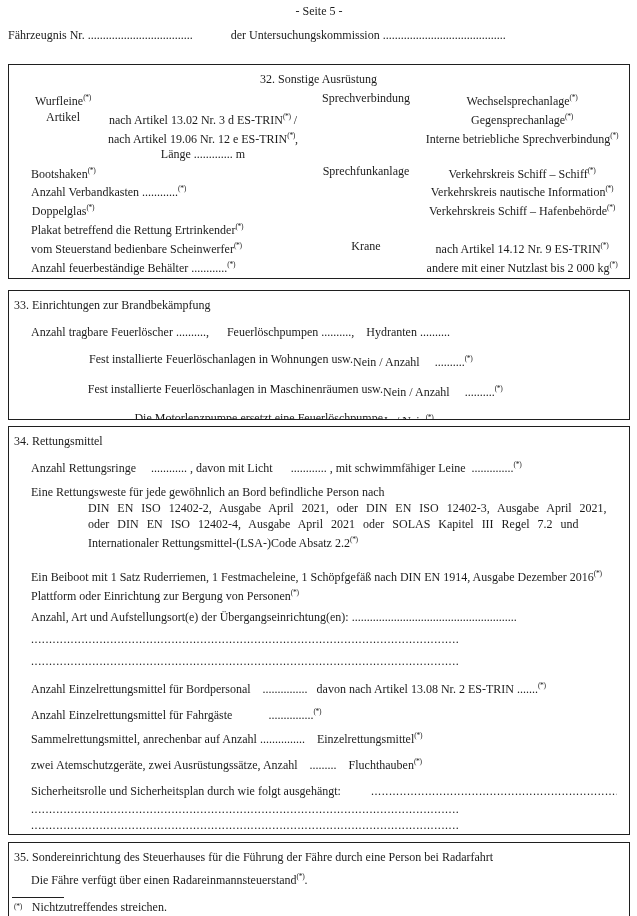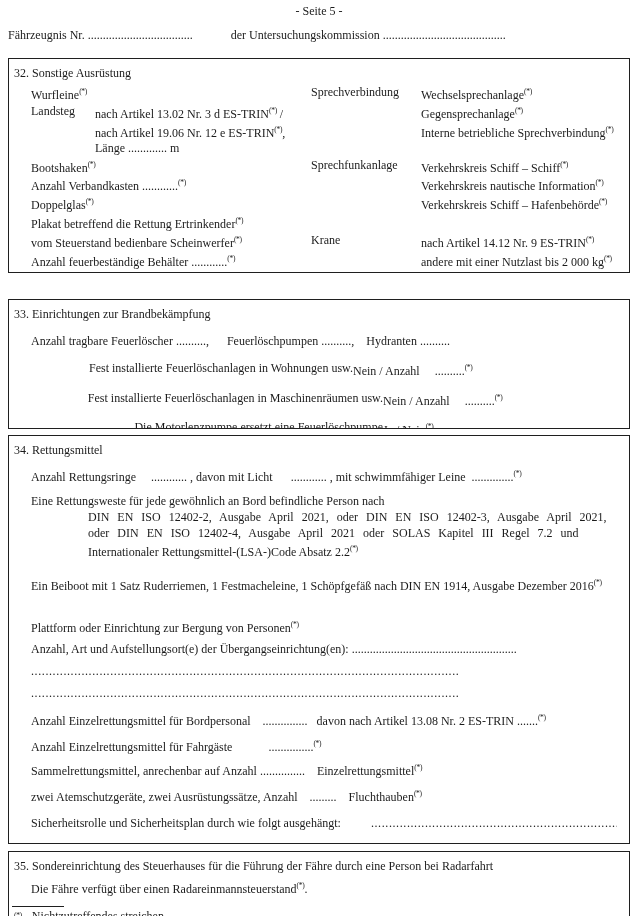--- a/index.html
+++ b/index.html
@@ -11,22 +11,22 @@
   }
   .t{white-space:pre;}
   sup.fn{font-size:7.5px;vertical-align:4.5px;letter-spacing:-0.3px;}
   .page-num{text-align:center;line-height:14px;}
   .cert-row{display:flex;margin-top:9px;line-height:16px;}
   .cert-row .commission{margin-left:38px;}
   .box{
     border:1.4px solid #1f1f1f;box-sizing:border-box;
     padding:5px 6px 4px 5px;width:622px;overflow:hidden;
   }
-  .box32{height:215px;margin-top:15px;}
-  .box33{height:130px;margin-top:26px;}
+  .box32{height:215px;margin-top:21px;text-align:center;}
+  .box33{height:130px;margin-top:11px;}
   .box34{height:409px;margin-top:6px;}
   .box35{height:77px;margin-top:7px;}
   .sec-head{line-height:17px;margin-top:1px;}
   .sec-body{padding-left:17px;}
   
   .row32{display:grid;grid-template-columns:64px 216px 110px 1fr;line-height:16.3px;}
   .row32 span{white-space:nowrap;overflow:visible;}
   .rows32{margin-top:2px;}
   
   .row33{display:flex;line-height:16px;margin-top:11px;text-align:right;}
@@ -35,21 +35,21 @@
   .row33 .lw2{width:352px;}
   .row33 .ans{white-space:pre;}
   .s33-line1{margin-top:10px;line-height:16px;}
   
   .ln{line-height:16px;white-space:pre;}
   .s34-ringe{margin-top:7px;}
   .s34-weste{margin-top:8px;}
   .din{padding-left:57px;}
   .din12{word-spacing:5px;}
   .s34-beiboot{margin-top:16px;}
-  .s34-plattform{margin-top:23px;}
+  .s34-plattform{margin-top:0;}
   .s34-uebergang{margin-top:6px;}
   .dotline{
     width:428px;overflow:hidden;white-space:nowrap;
     letter-spacing:0.6px;line-height:12px;margin-top:8px;
   }
   .dl2{margin-top:10px;}
   .s34-bord{margin-top:11px;}
   .s34-fahr{margin-top:7px;}
   .s34-sammel{margin-top:6px;}
   .s34-atem{margin-top:7px;}
@@ -78,21 +78,21 @@
   <div class="box box32">
     <div class="sec-head t">32. Sonstige Ausrüstung</div>
     <div class="sec-body rows32">
       <div class="row32">
         <span>Wurfleine<sup class="fn">(*)</sup></span>
         <span></span>
         <span>Sprechverbindung</span>
         <span>Wechselsprechanlage<sup class="fn">(*)</sup></span>
       </div>
       <div class="row32">
-        <span>Landsteg</span>
+        <span>Artikel</span>
         <span>nach Artikel 13.02 Nr. 3 d ES-TRIN<sup class="fn">(*)</sup> /</span>
         <span></span>
         <span>Gegensprechanlage<sup class="fn">(*)</sup></span>
       </div>
       <div class="row32">
         <span></span>
         <span>nach Artikel 19.06 Nr. 12 e ES-TRIN<sup class="fn">(*)</sup>,</span>
         <span></span>
         <span>Interne betriebliche Sprechverbindung<sup class="fn">(*)</sup></span>
       </div>

